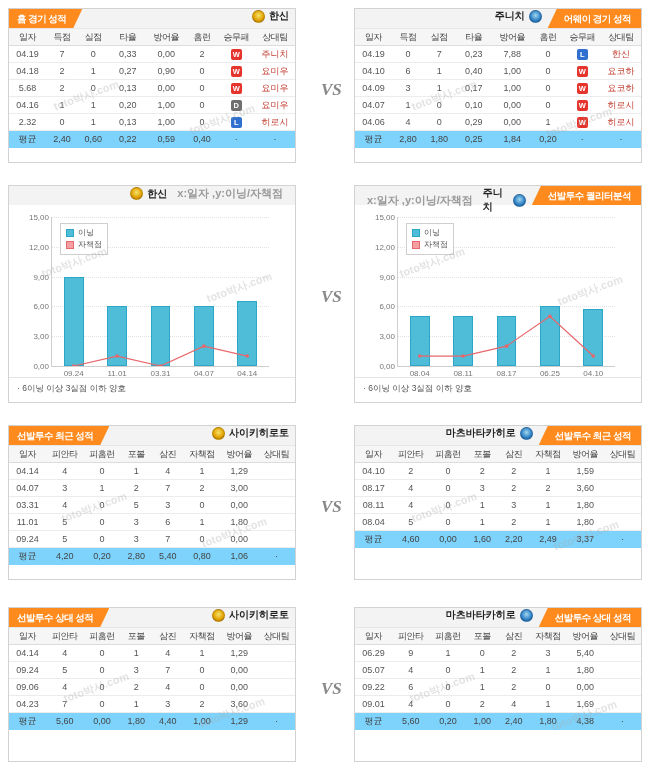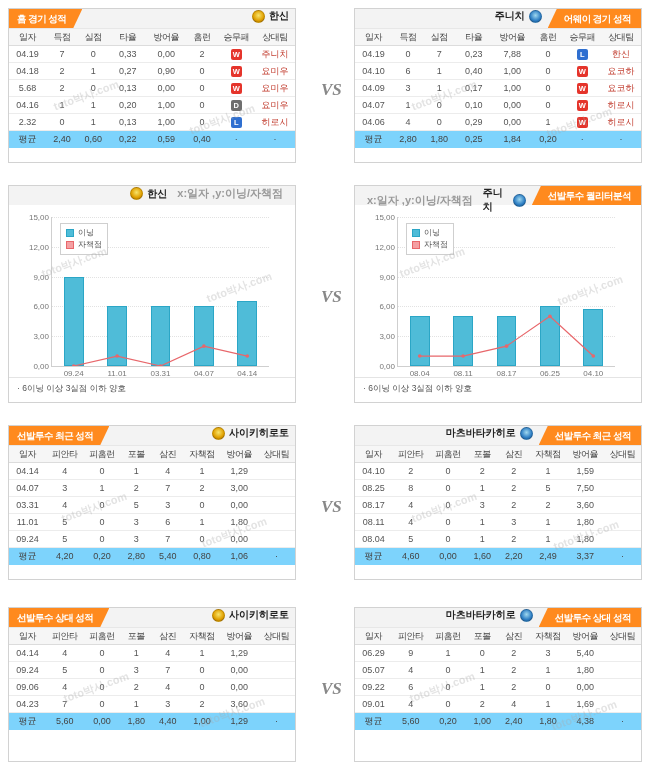--- a/index.html
+++ b/index.html
@@ -571,30 +571,20 @@
           <td class="td-first">04.10</td>
           <td>2</td>
           <td>0</td>
           <td>2</td>
           <td>2</td>
           <td>1</td>
           <td>1,59</td>
           <td></td>
         </tr>
         <tr>
-          <td class="td-first">08.25</td>
-          <td>8</td>
-          <td>0</td>
-          <td>1</td>
-          <td>2</td>
-          <td>5</td>
-          <td>7,50</td>
-          <td></td>
-        </tr>
-        <tr>
           <td class="td-first">08.17</td>
           <td>4</td>
           <td>0</td>
           <td>3</td>
           <td>2</td>
           <td>2</td>
           <td>3,60</td>
           <td></td>
         </tr>
         <tr>

